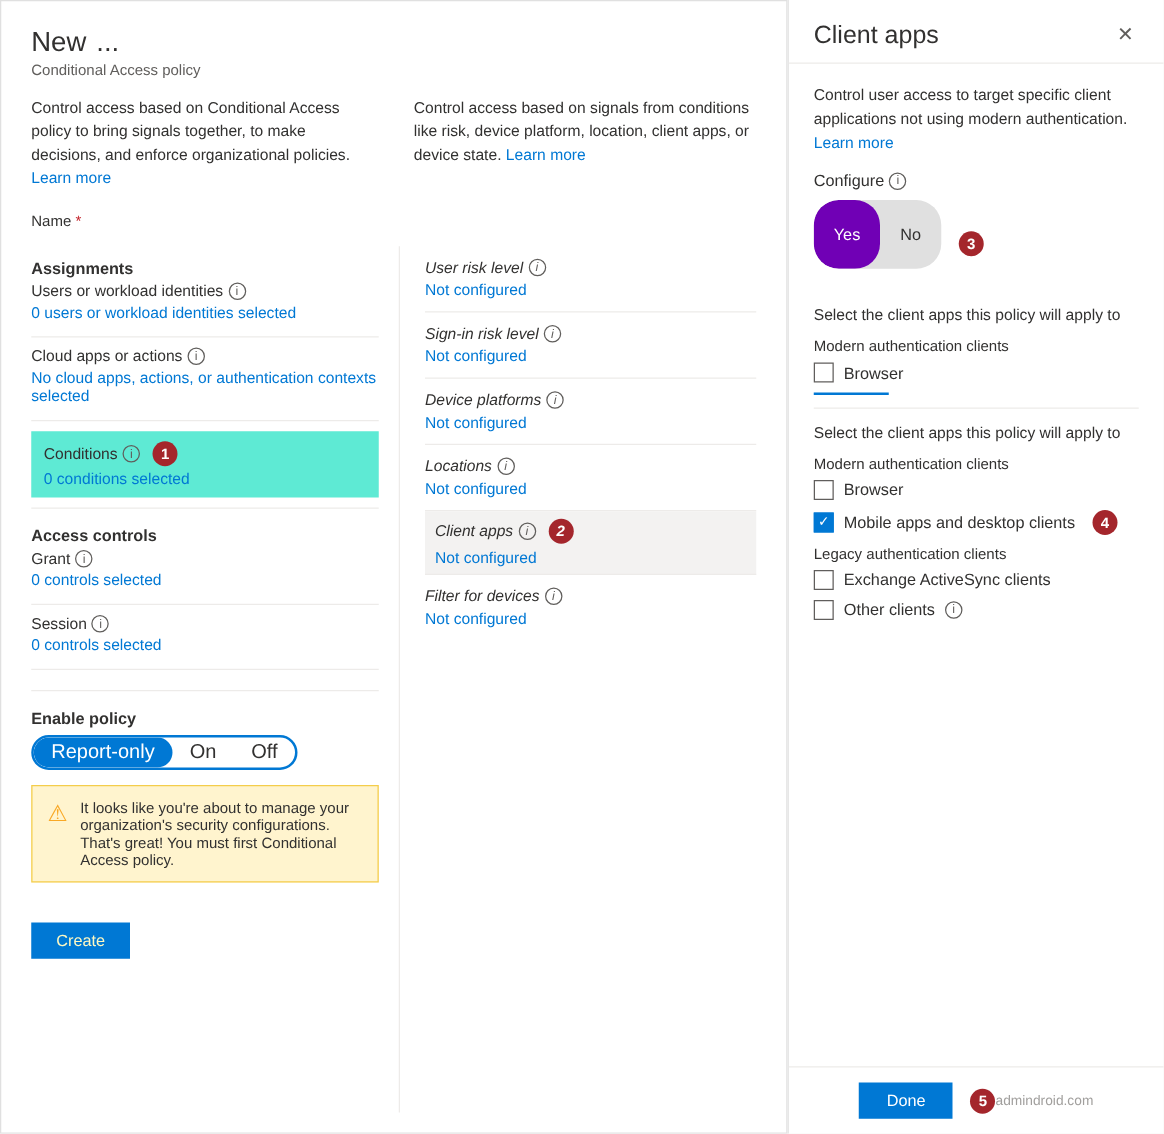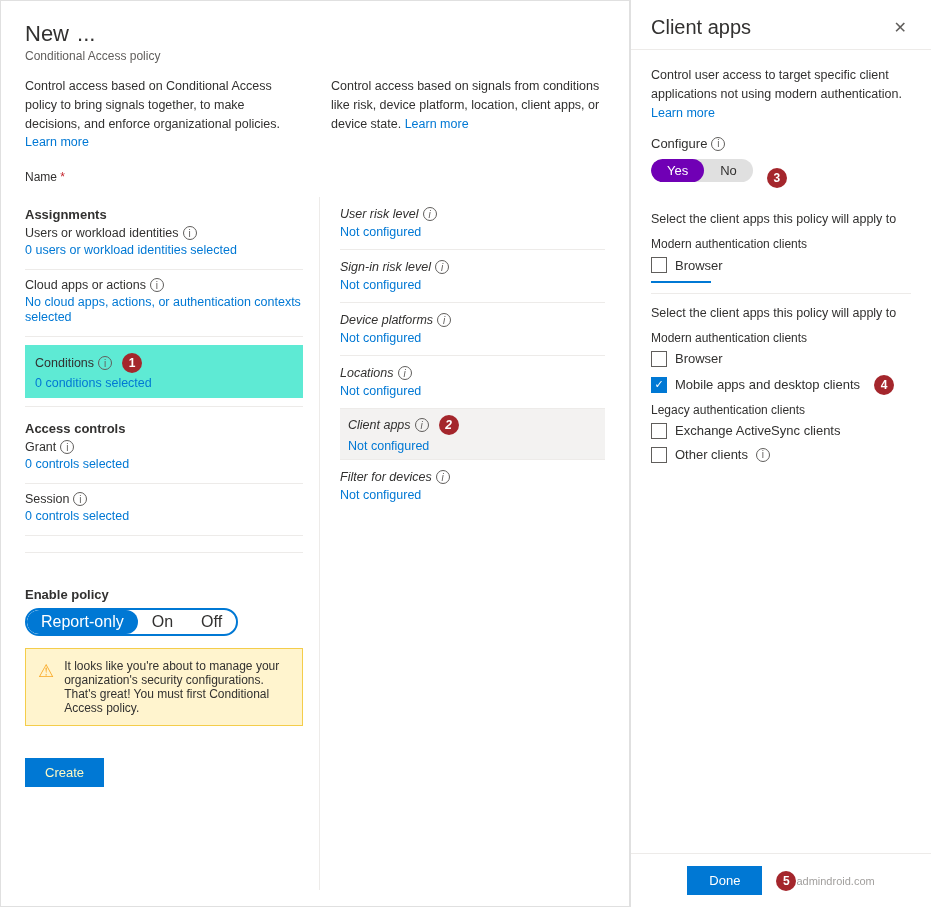--- a/index.html
+++ b/index.html
@@ -172,21 +172,21 @@
       height: 20px;
       border-radius: 50%;
       background: #a4262c;
       color: #fff;
       font-size: 12px;
       font-weight: 600;
       margin-left: 6px;
     }
     .enable-policy-section {
       margin-top: 16px;
-      padding-top: 24px;
+      padding-top: 4px;
       border-top: 1px solid #edebe9;
     }
     .toggle-group {
       display: flex;
       align-items: center;
       gap: 0;
       margin-top: 6px;
     }
     .toggle-pill {
       display: inline-flex;
@@ -285,21 +285,21 @@
       margin-bottom: 8px;
     }
     .yes-no-toggle {
       display: inline-flex;
       border-radius: 20px;
       overflow: hidden;
       background: #e0e0e0;
       margin-bottom: 14px;
     }
     .yn-option {
-      padding: 4px 16px;
+      padding: 20px 16px;
       font-size: 13px;
       cursor: pointer;
       border: none;
       background: transparent;
       color: #323130;
     }
     .yn-option.active-yes {
       background: #7000b5;
       color: #fff;
       border-radius: 20px;

